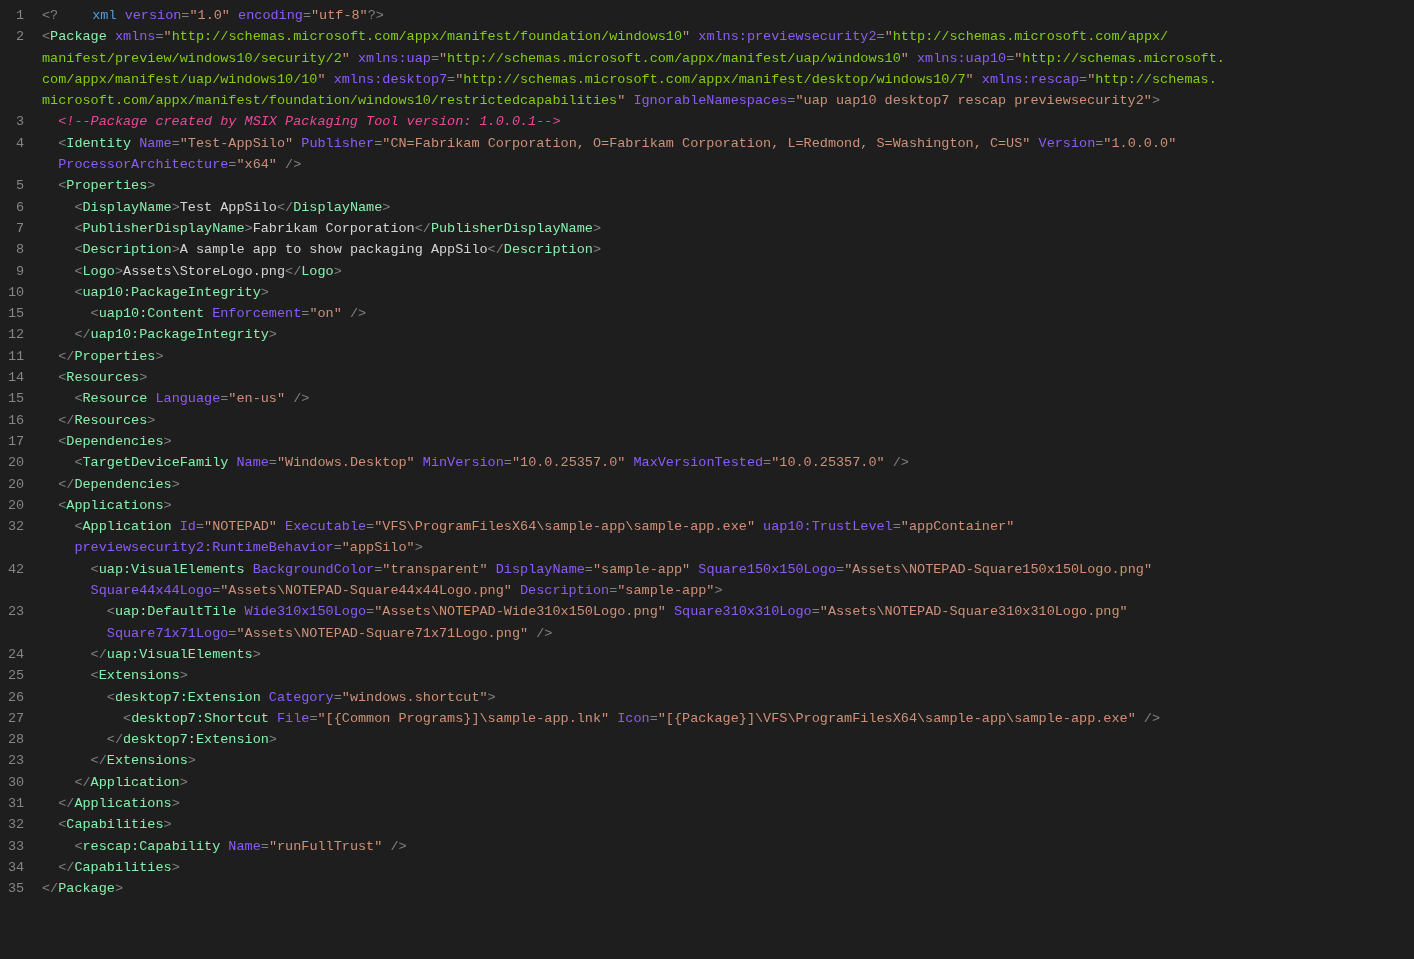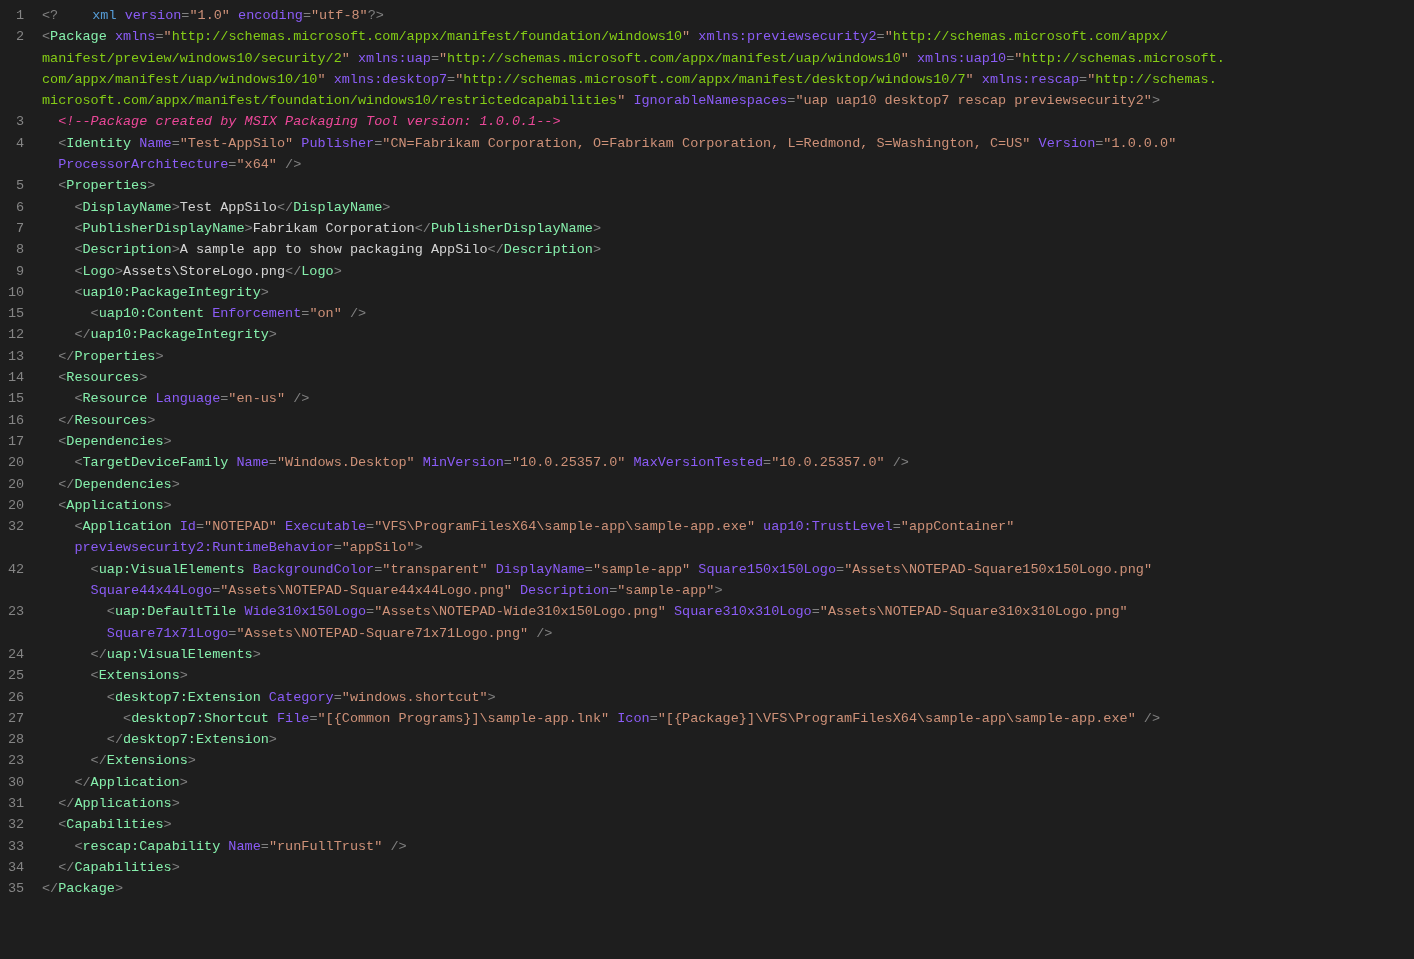--- a/index.html
+++ b/index.html
@@ -52,21 +52,21 @@
     <div>4</div>
     <div></div>
     <div>5</div>
     <div>6</div>
     <div>7</div>
     <div>8</div>
     <div>9</div>
     <div>10</div>
     <div>15</div>
     <div>12</div>
-    <div>13</div>
+    <div>11</div>
     <div>14</div>
     <div>15</div>
     <div>16</div>
     <div>17</div>
     <div>20</div>
     <div>20</div>
     <div>20</div>
     <div>32</div>
     <div></div>
     <div>42</div>

